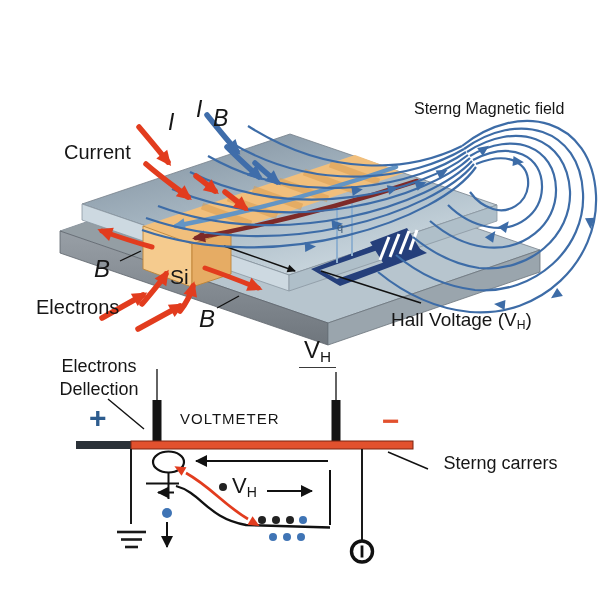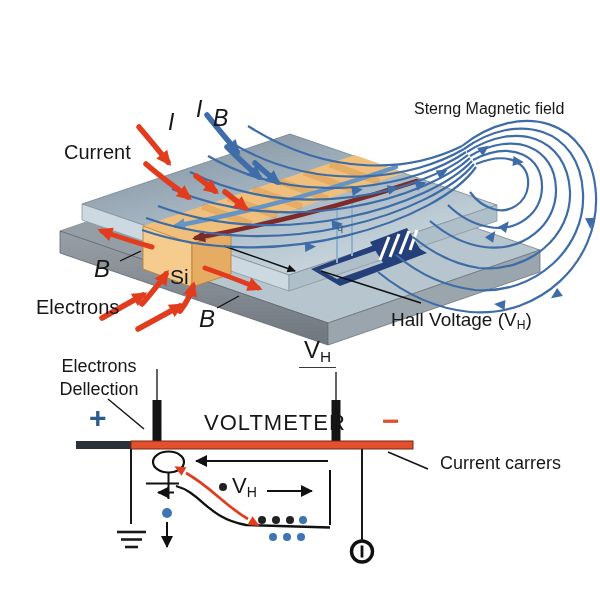--- a/index.html
+++ b/index.html
@@ -242,22 +242,22 @@
 <div class="lbl" style="left:391px;top:310px;font-size:19px;"><span>Hall Voltage (V</span><span class="sub">H</span><span>)</span></div>
 
 <div class="lbl vh-underline" style="left:299px;top:337px;font-size:24px;"><span>V</span><span class="sub">H</span></div>
 
 <div class="lbl ctr" style="left:38px;top:355px;width:122px;font-size:18px;line-height:23px;">
   <div>Electrons</div>
   <div>Dellection</div>
 </div>
 
 <div class="lbl plus" style="left:89px;top:402px;font-size:30px;">+</div>
-<div class="lbl" style="left:204px;top:411px;font-size:22px;letter-spacing:1px;">VOLTMETER</div>
+<div class="lbl" style="left:180px;top:411px;font-size:15px;letter-spacing:1px;">VOLTMETER</div>
 <div class="lbl minus" style="left:382px;top:405px;font-size:30px;">−</div>
 
 <div class="lbl" style="left:232px;top:474px;font-size:22px;"><span>V</span><span class="sub">H</span></div>
 
 <div class="lbl ctr" style="left:418px;top:452px;width:165px;font-size:18px;line-height:22px;">
-  <div>Current carrers</div>
+  <div>Sterng carrers</div>
 </div>
 
 </div>
 
 </body></html>

